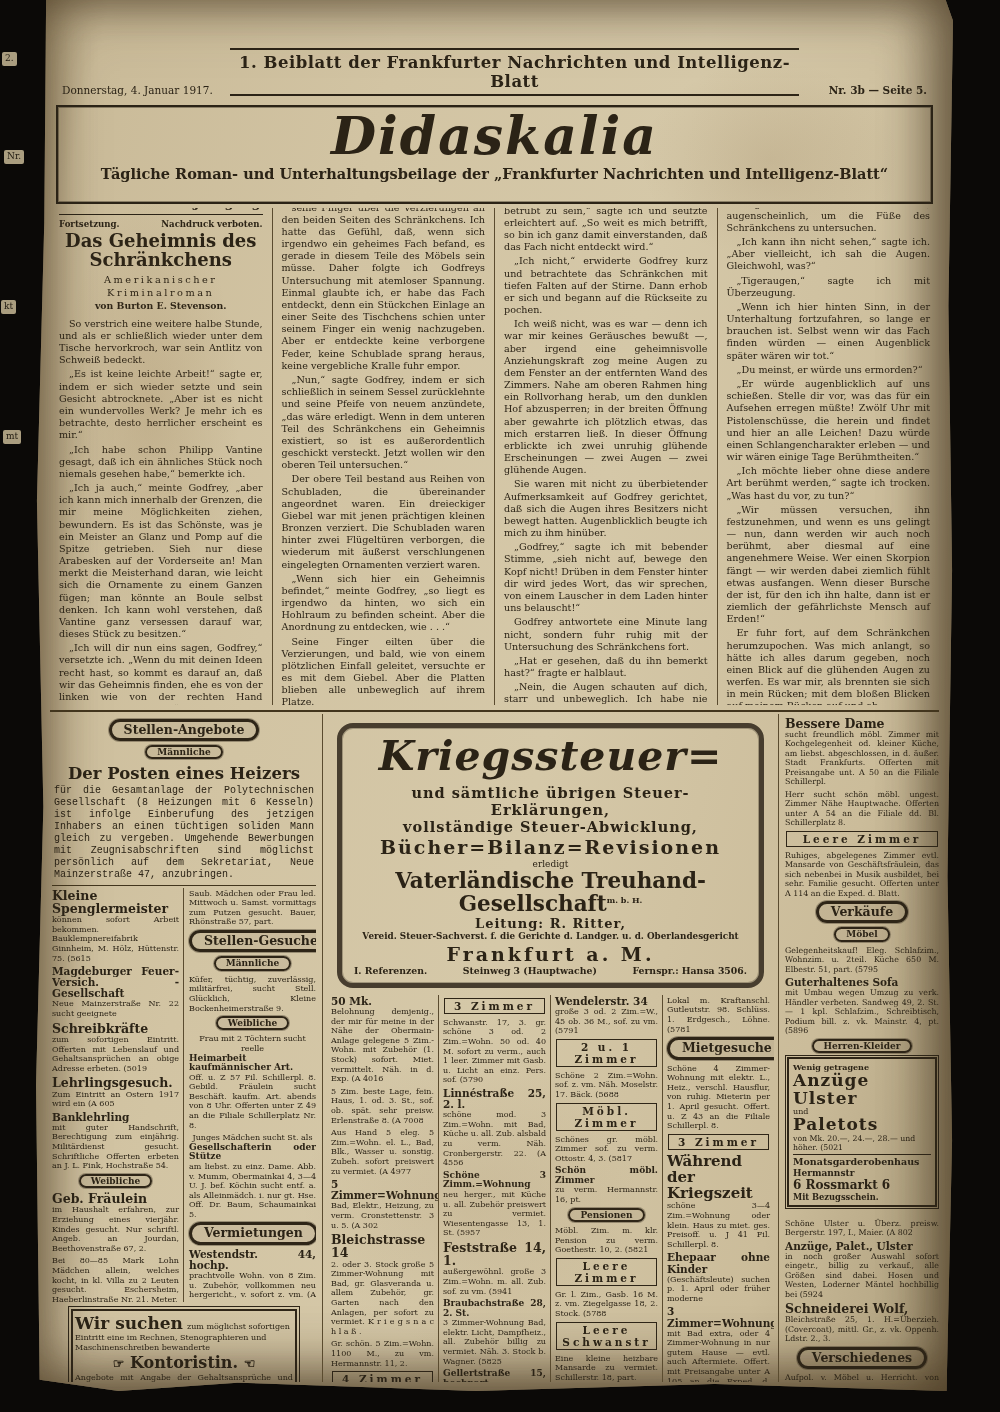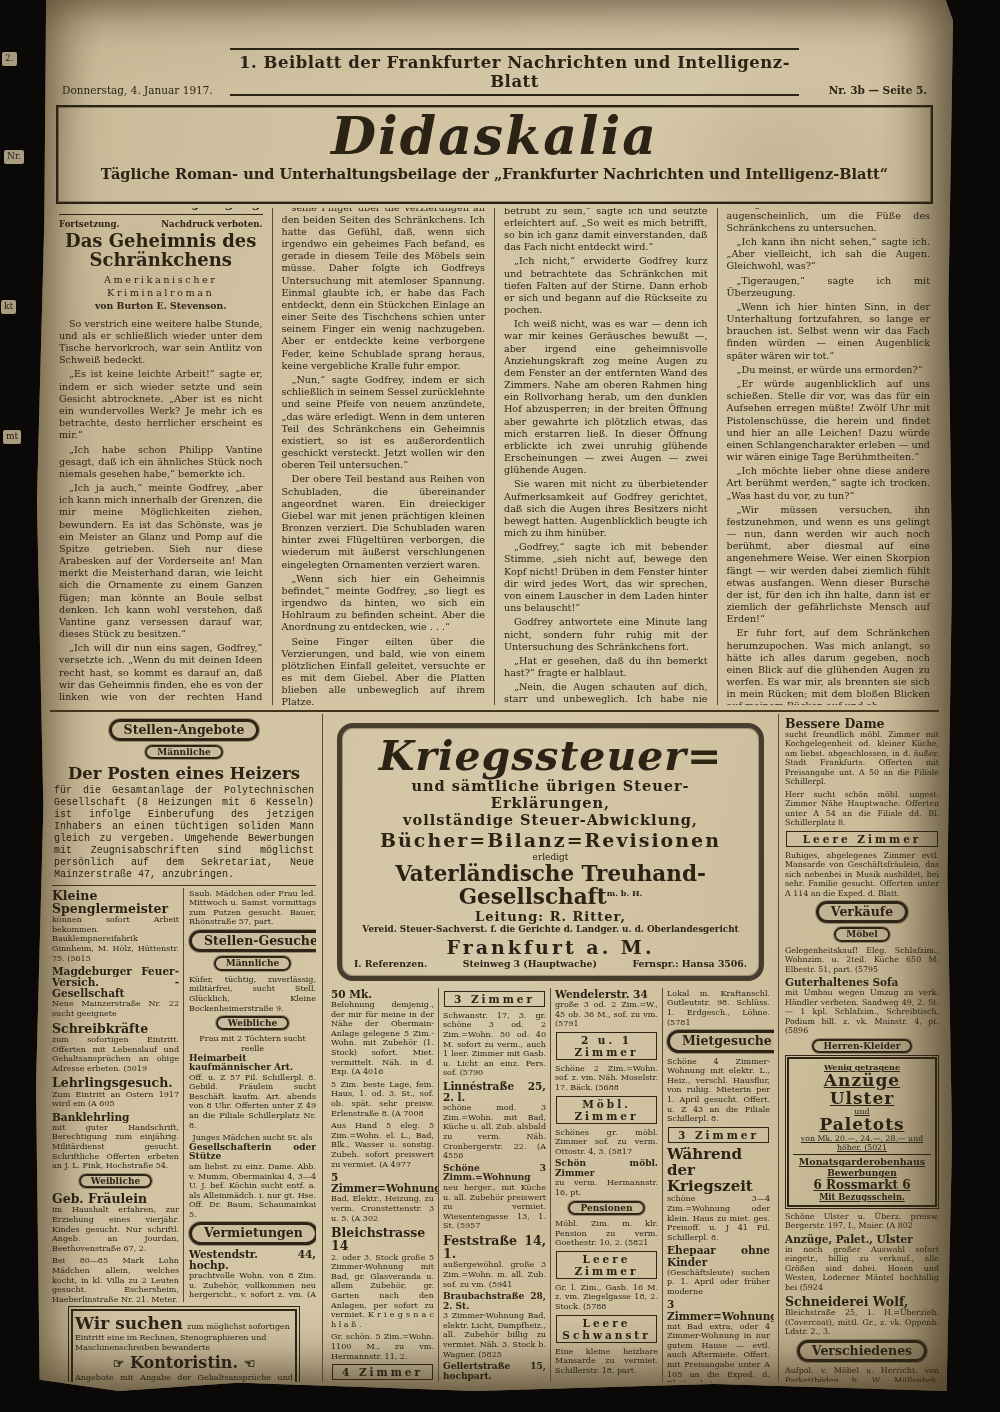--- a/index.html
+++ b/index.html
@@ -72,37 +72,37 @@
   .kl{font-size:8px;line-height:1.2;}
   .kl .big{font-size:17px;font-weight:bold;margin-right:4px;}
   .kt{text-align:center;font-size:16px;font-weight:bold;margin:1px 0;}
   .kt .hand{font-size:13px;}
   .kb{font-size:8px;text-align:justify;}
   .ks{font-size:8.3px;font-weight:bold;text-align:center;}
 
   .bigad{border:5px solid #473d2e;border-radius:16px;margin:9px 10px 4px;padding:8px 12px 7px;
     text-align:center;box-shadow:inset 0 0 0 1px rgba(43,35,22,.3);}
   .bscript{font-size:41px;font-weight:bold;font-style:italic;letter-spacing:1px;line-height:1;}
-  .bl1{font-size:14.5px;font-weight:bold;letter-spacing:1px;margin-top:0;}
+  .bl1{font-size:14.5px;font-weight:bold;letter-spacing:1px;margin-top:7px;}
   .bl2{font-size:14.5px;font-weight:bold;letter-spacing:1px;}
   .bl3{font-size:19px;font-weight:bold;letter-spacing:2px;margin-top:1px;}
   .berl{font-size:9px;margin-top:1px;}
   .bco{font-size:21.5px;font-weight:bold;line-height:1.1;}
   .bco sup{font-size:8px;}
   .blead{font-size:13px;font-weight:bold;letter-spacing:1px;}
   .bver{font-size:8.8px;font-weight:bold;}
   .bcity{font-size:19px;font-weight:bold;letter-spacing:3px;margin-top:2px;}
   .bfoot{display:flex;justify-content:space-between;font-size:9.3px;font-weight:bold;}
 
   .bcols{display:flex;flex:1;overflow:hidden;margin-top:3px;}
   .bc{flex:1;padding:0 4px;overflow:hidden;}
   .bc.rule{border-right:1px solid #5a4b2f;}
 
-  .ubox{border:2px solid #2e2517;outline:1px solid #2e2517;outline-offset:1px;margin:3px 2px 5px;
-    padding:3px 4px;text-align:center;overflow:hidden;text-decoration:underline;}
+  .ubox{border:2px solid #2e2517;outline:1px solid #2e2517;outline-offset:1px;margin:3px 2px 12px;
+    padding:3px 4px;text-align:left;overflow:hidden;}
   .ubox .ul{font-size:8px;font-weight:bold;}
   .ubox .ub{font-size:17px;font-weight:bold;line-height:1.02;letter-spacing:1px;}
   .ubox .um{font-size:8px;}
   .ubox .ut{font-size:7.8px;margin:1px 0;}
   .ubox .us1{font-size:9.5px;font-weight:bold;line-height:1.1;border-top:1px solid #2e2517;padding-top:2px;margin-top:2px;}
   .ubox .us2{font-size:9px;font-weight:bold;}
   .ubox .us3{font-size:12px;font-weight:bold;}
   .ubox .us4{font-size:8.3px;font-weight:bold;}
   .rblock .ad{font-size:7.9px;}
 </style>
@@ -309,21 +309,21 @@
           <div class="badge sm">Herren-Kleider</div>
         </div>
       <div class="ubox">
         <div class="ul">Wenig getragene</div>
         <div class="ub">Anzüge</div>
         <div class="ub">Ulster</div>
         <div class="um">und</div>
         <div class="ub">Paletots</div>
         <div class="ut">von Mk. 20.—, 24.—, 28.— und höher. (5021</div>
         <div class="us1">Monatsgarderobenhaus</div>
-        <div class="us2">Bewerbungen</div>
+        <div class="us2">Hermannstr</div>
         <div class="us3">6 Rossmarkt 6</div>
         <div class="us4">Mit Bezugsschein.</div>
       </div>
       <div>
           <div class="ad"><span>Schöne Ulster u. Überz. preisw. Bergerstr. 197, I., Maier. (A 802</span></div>
           <div class="ad"><span class="adh hs-m">Anzüge, Palet., Ulster</span><span>in noch großer Auswahl sofort eingetr., billig zu verkauf., alle Größen sind dabei. Hosen und Westen, Loderner Mäntel hochbillig bei (5924</span></div>
           <div class="ad"><span class="adh hs-l">Schneiderei Wolf,</span><span>Bleichstraße 25, 1. H.=Überzieh. (Covercoat), mittl. Gr., z. vk. Oppenh. Ldstr. 2., 3.</span></div>
           <div class="badge">Verschiedenes</div>
           <div class="ad"><span>Aufpol. v. Möbel u. Herricht. von Parkettböden b. W. Müllenbek, Nordendstr. 23.</span></div>
         </div>

